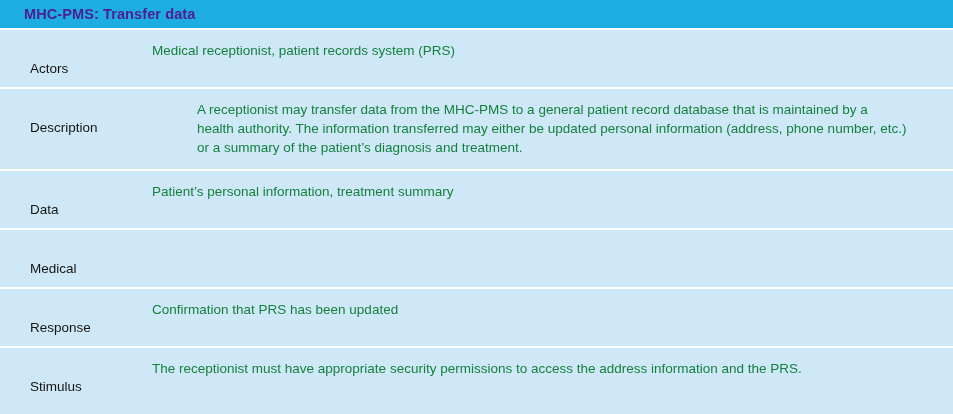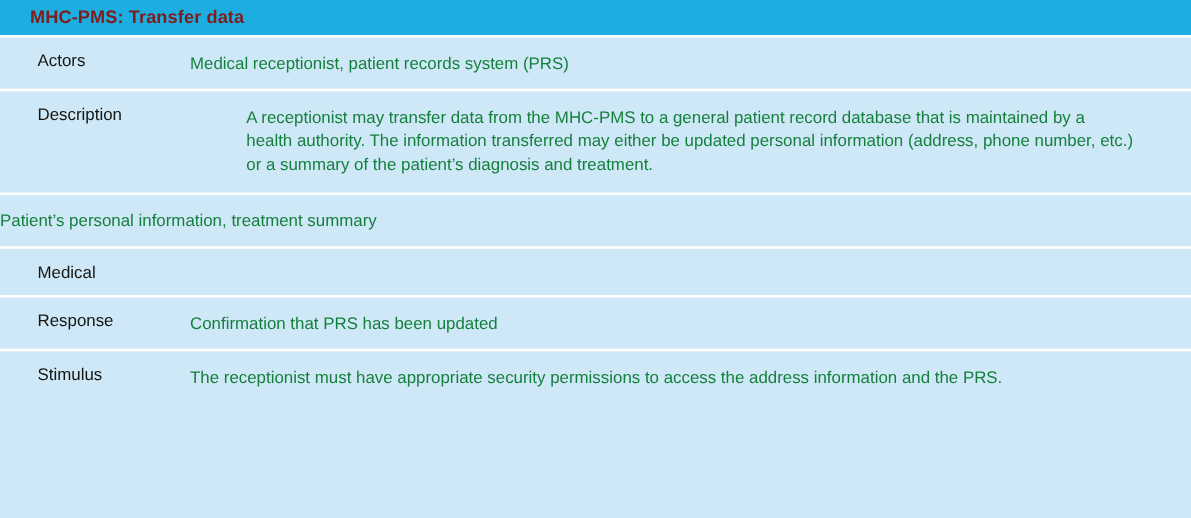--- a/index.html
+++ b/index.html
@@ -24,21 +24,21 @@
   .header-row {
     background: #1eade0;
     height: 28px;
     display: flex;
     align-items: center;
     padding: 0 0 0 24px;
     box-sizing: border-box;
     flex: none;
   }
   .header-title {
-    color: #7f1d1d;
+    color: #4c1d95;
     font-size: 14.5px;
     font-weight: bold;
     letter-spacing: 0.1px;
   }
   .rows {
     flex: 1 1 auto;
     display: flex;
     flex-direction: column;
     background: #cfe8f7;
   }
@@ -52,20 +52,21 @@
   .row.first {
     border-top: 2px solid #ffffff;
   }
   .cell-label {
     width: 152px;
     flex: none;
     padding-left: 30px;
     box-sizing: border-box;
     font-size: 13.5px;
     color: #15150f;
+    margin-top: 20px;
   }
   .cell-value {
     flex: 1 1 auto;
     padding-right: 46px;
     box-sizing: border-box;
     font-size: 13.5px;
     color: #15803d;
     line-height: 1.42;
   }
   .row-desc { padding-bottom: 12px; gap: 45px; }
@@ -87,20 +88,21 @@
       <div class="cell-label">Actors</div>
       <div class="cell-value">Medical receptionist, patient records system (PRS)</div>
     </div>
 
     <div class="row row-desc">
       <div class="cell-label">Description</div>
       <div class="cell-value">A receptionist may transfer data from the MHC-PMS to a general patient record database that is maintained by a health authority. The information transferred may either be updated personal information (address, phone number, etc.) or a summary of the patient’s diagnosis and treatment.</div>
     </div>
 
     <div class="row">
+      <div class="cell-label">Data</div>
       <div class="cell-value">Patient’s personal information, treatment summary</div>
     </div>
 
     <div class="row">
       <div class="cell-label">Medical</div>
     </div>
 
     <div class="row">
       <div class="cell-label">Response</div>
       <div class="cell-value">Confirmation that PRS has been updated</div>

